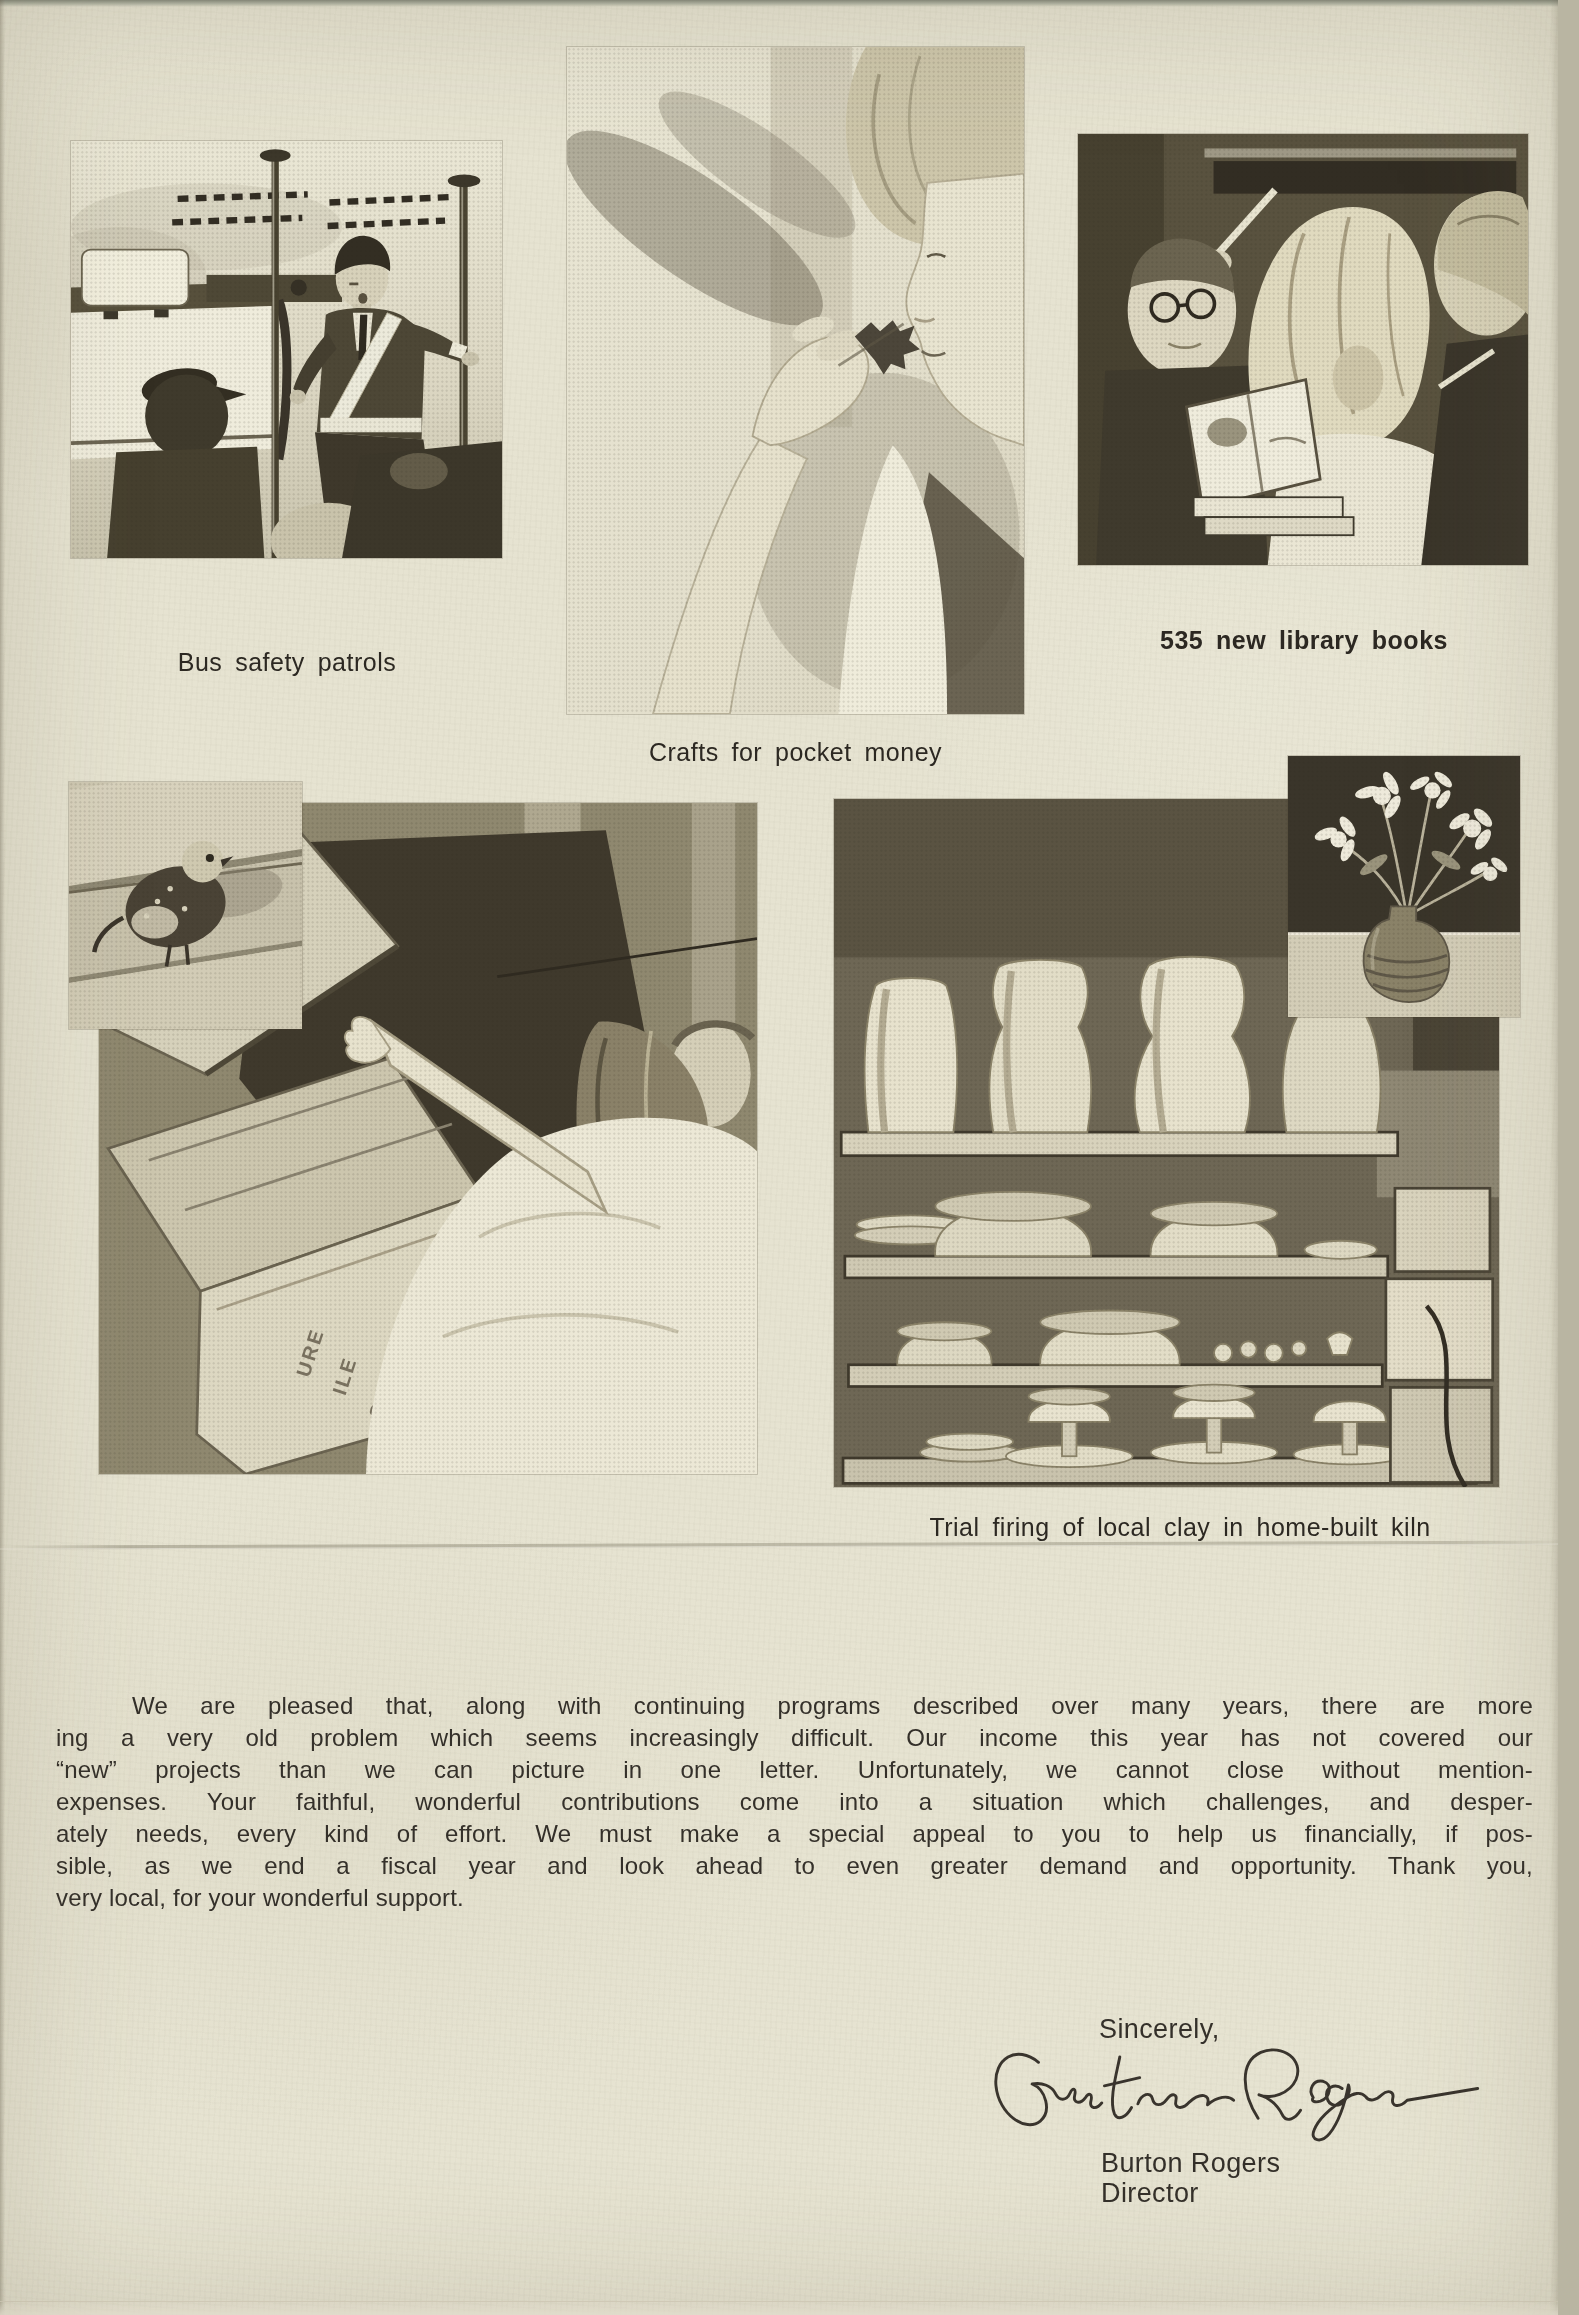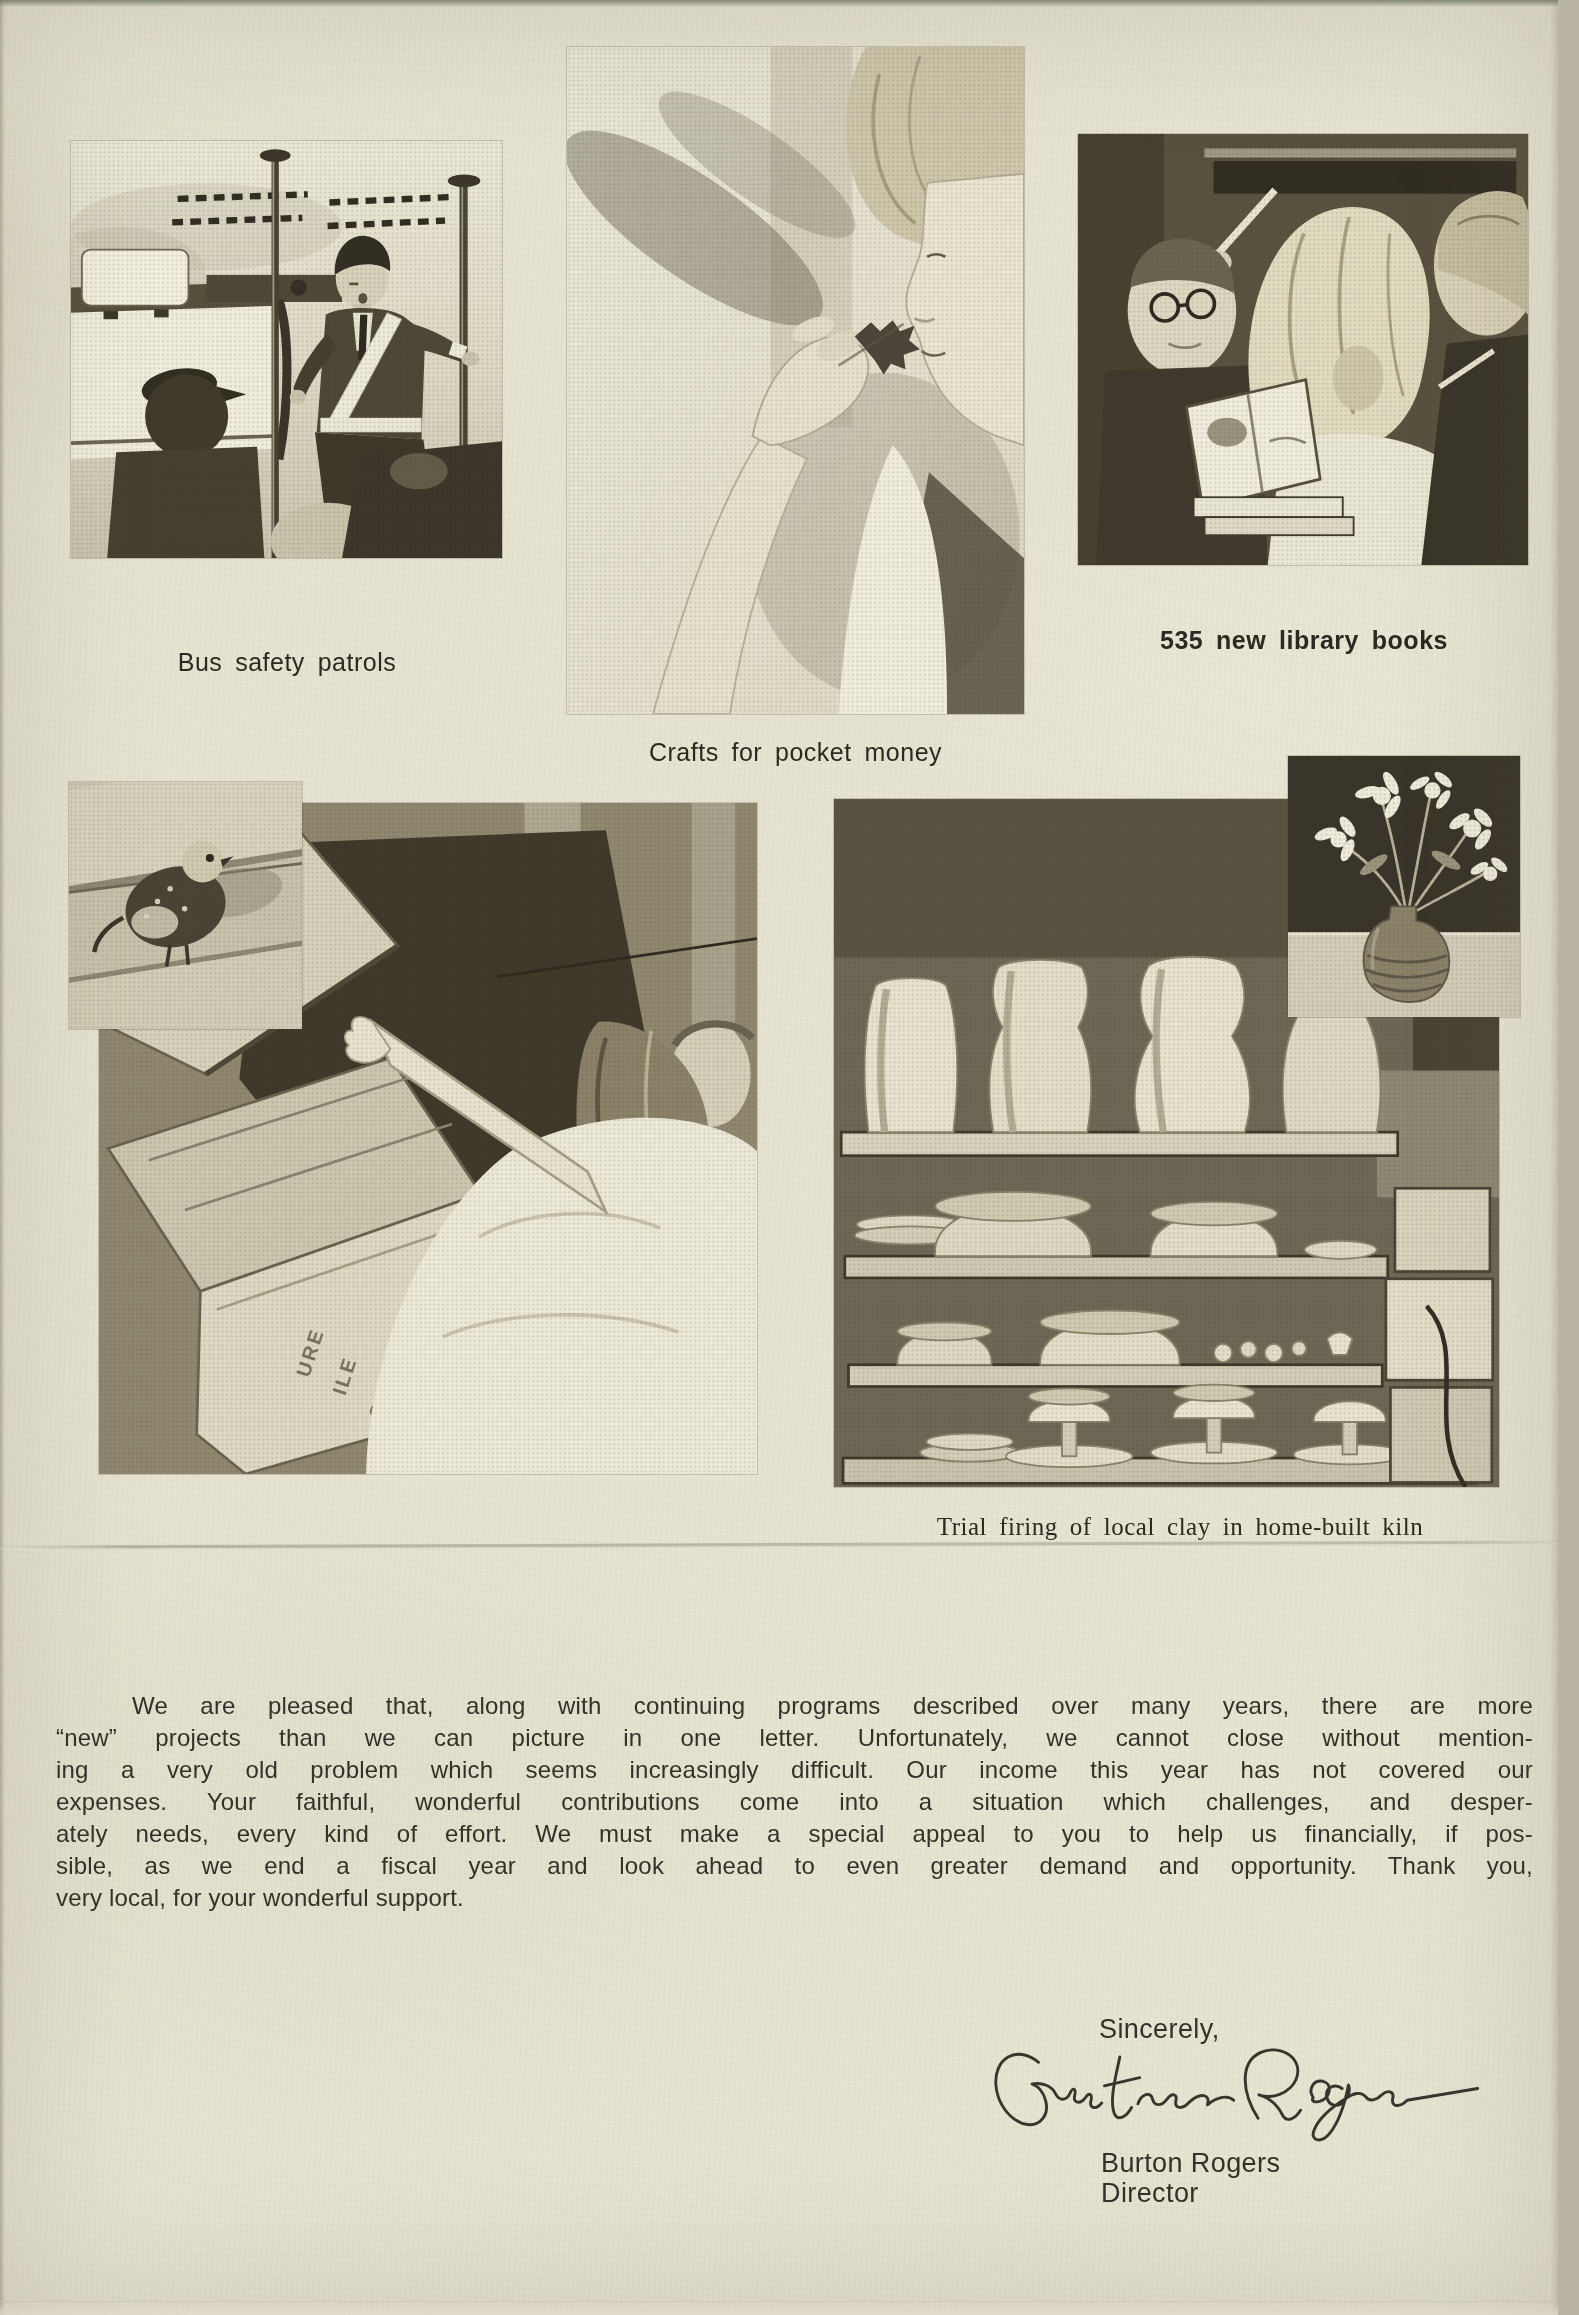--- a/index.html
+++ b/index.html
@@ -374,28 +374,28 @@
       </g>
       <g>
         <path d="M112,180 C90,186 80,212 85,238 C90,262 118,274 142,271 C168,268 182,244 178,218 C174,196 158,184 142,182 L142,166 L114,166 Z" fill="#8a8268" stroke="#5f5848" stroke-width="2"></path>
         <path d="M88,220 C115,230 150,230 176,220" fill="none" stroke="#5f5848" stroke-width="3"></path>
         <path d="M86,236 C115,247 150,247 178,235" fill="none" stroke="#5f5848" stroke-width="3"></path>
         <path d="M94,252 C118,262 148,262 170,252" fill="none" stroke="#5f5848" stroke-width="3"></path>
         <path d="M100,190 C94,205 92,220 94,236" fill="none" stroke="#b9b29b" stroke-width="4" opacity=".6"></path>
       </g>
     </svg>
   </div>
-  <div class="caption" style="left:850px;top:1513px;width:660px;font-family:Liberation Serif, serif;">Trial firing of local clay in home-built kiln</div>
+  <div class="caption" style="left:850px;top:1513px;width:660px;">Trial firing of local clay in home-built kiln</div>
 
   <div class="fold-crease" style="top:1543px;"></div>
 
   <div class="letter" style="left:56px;top:1690px;width:1477px;">
     <div class="line">We are pleased that, along with continuing programs described over many years, there are more</div>
+    <div class="line">ing a very old problem which seems increasingly difficult.  Our income this year has not covered our</div>
     <div class="line">“new” projects than we can picture in one letter.  Unfortunately, we cannot close without mention-</div>
-    <div class="line">ing a very old problem which seems increasingly difficult.  Our income this year has not covered our</div>
     <div class="line">expenses.  Your faithful, wonderful contributions come into a situation which challenges, and desper-</div>
     <div class="line">ately needs, every kind of effort.  We must make a special appeal to you to help us financially, if pos-</div>
     <div class="line">sible, as we end a fiscal year and look ahead to even greater demand and opportunity.  Thank you,</div>
     <div class="line">very local, for your wonderful support.</div>
   </div>
 
   <div class="closing-text" style="left:1099px;top:2014px;text-align:right;">Sincerely,</div>
 
   <div class="signature" style="left:982px;top:2037px;width:516px;height:122px;">
     <svg viewBox="0 0 570 135" aria-label="Burton Rogers">

